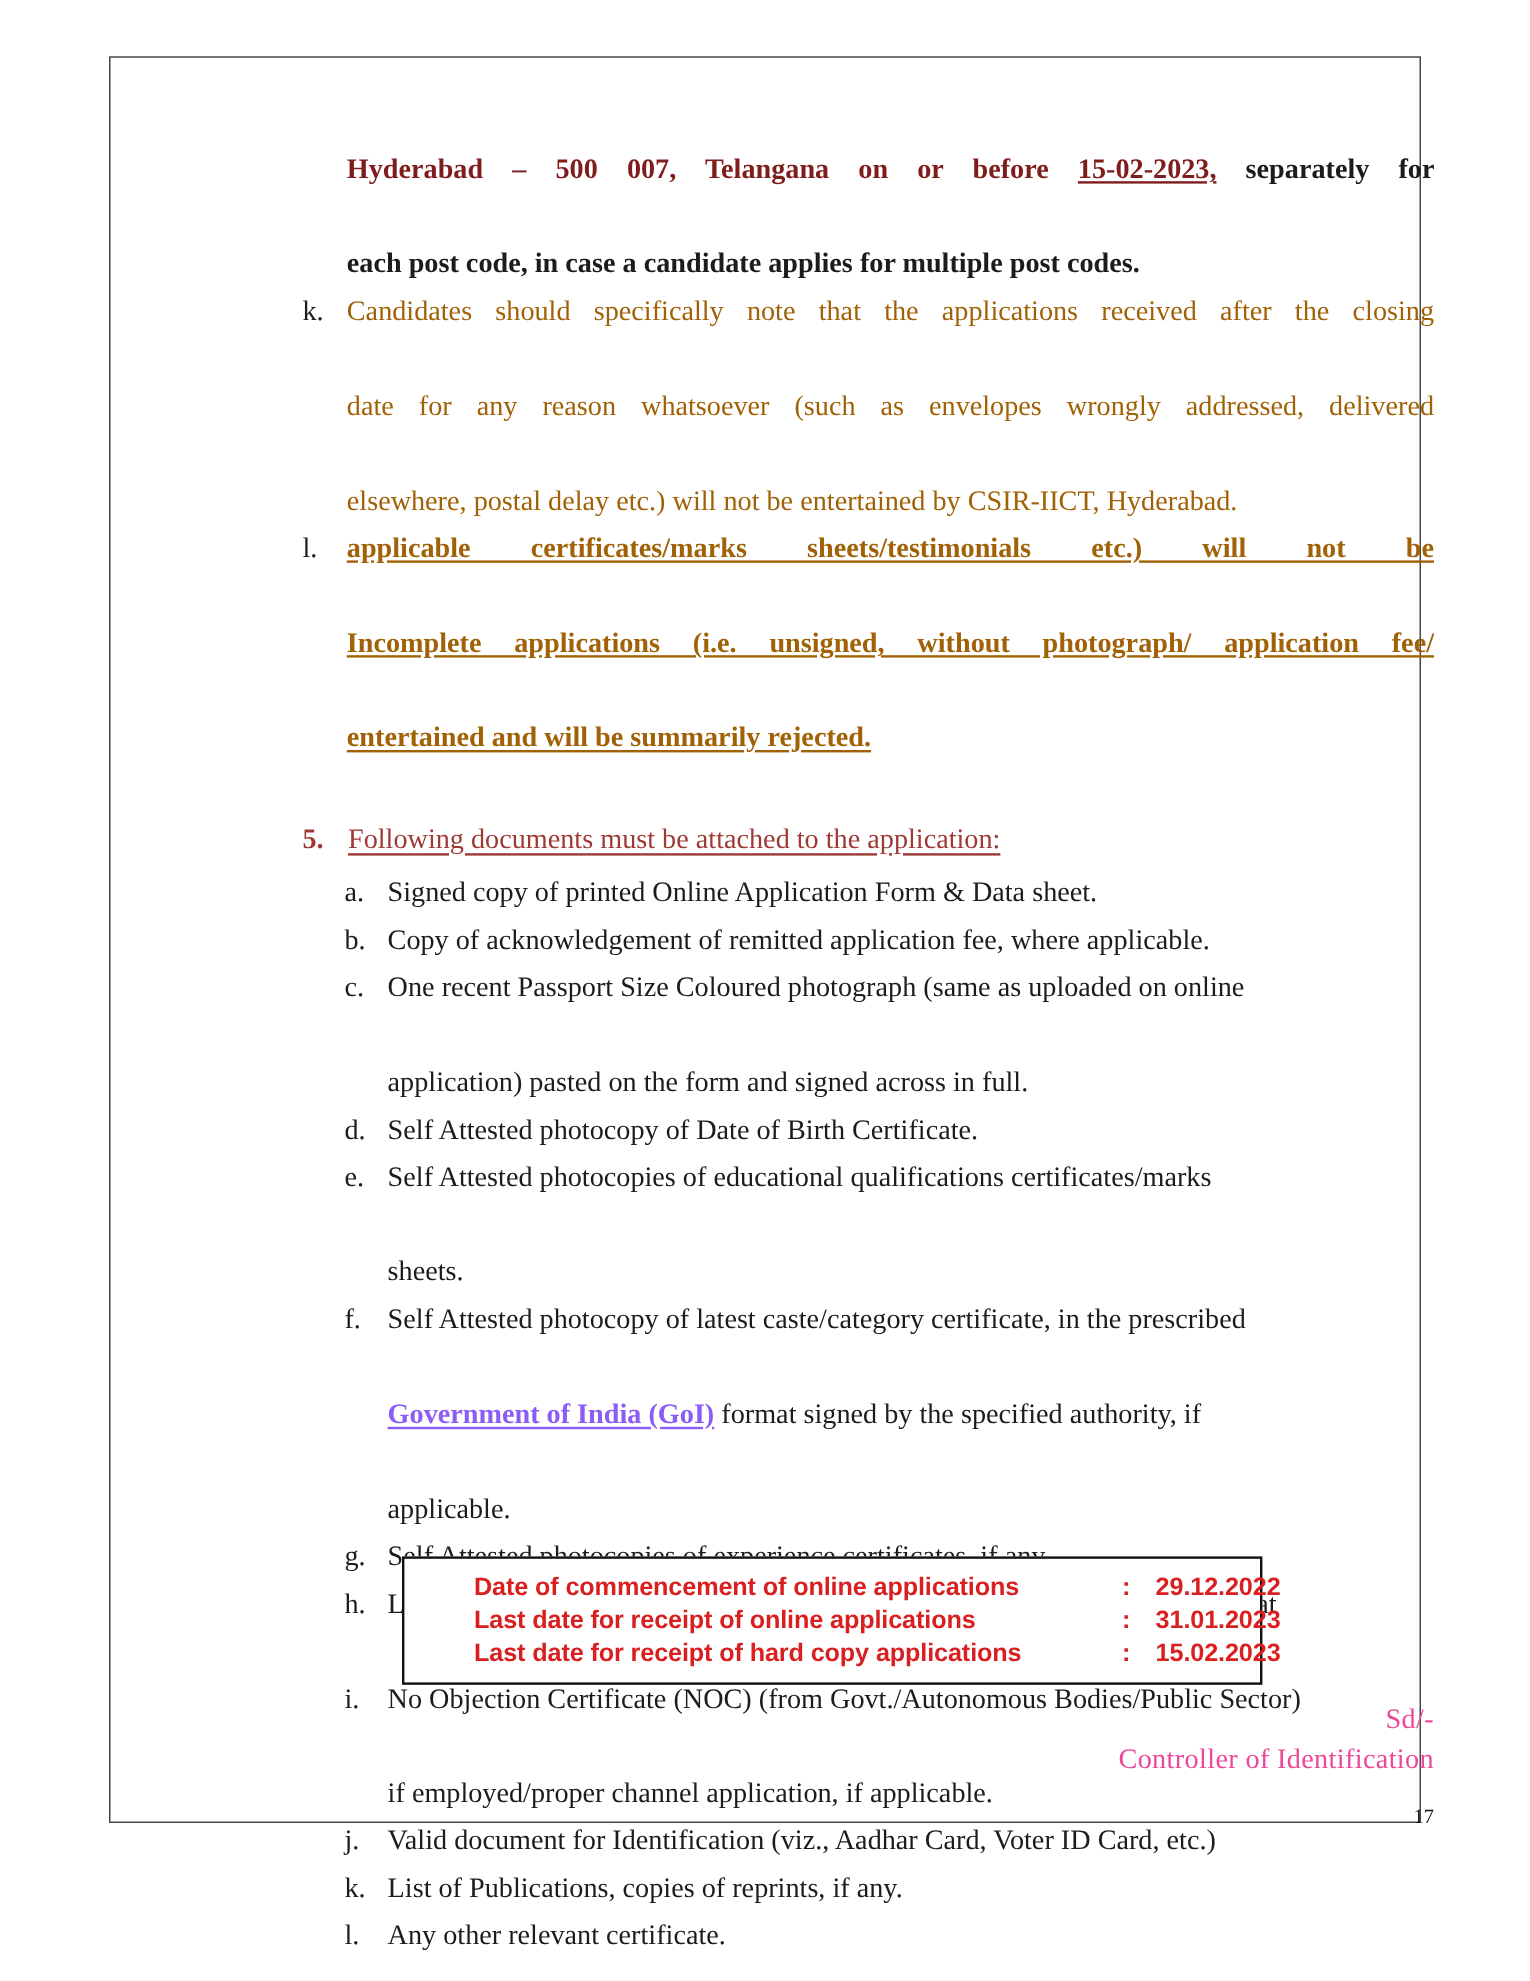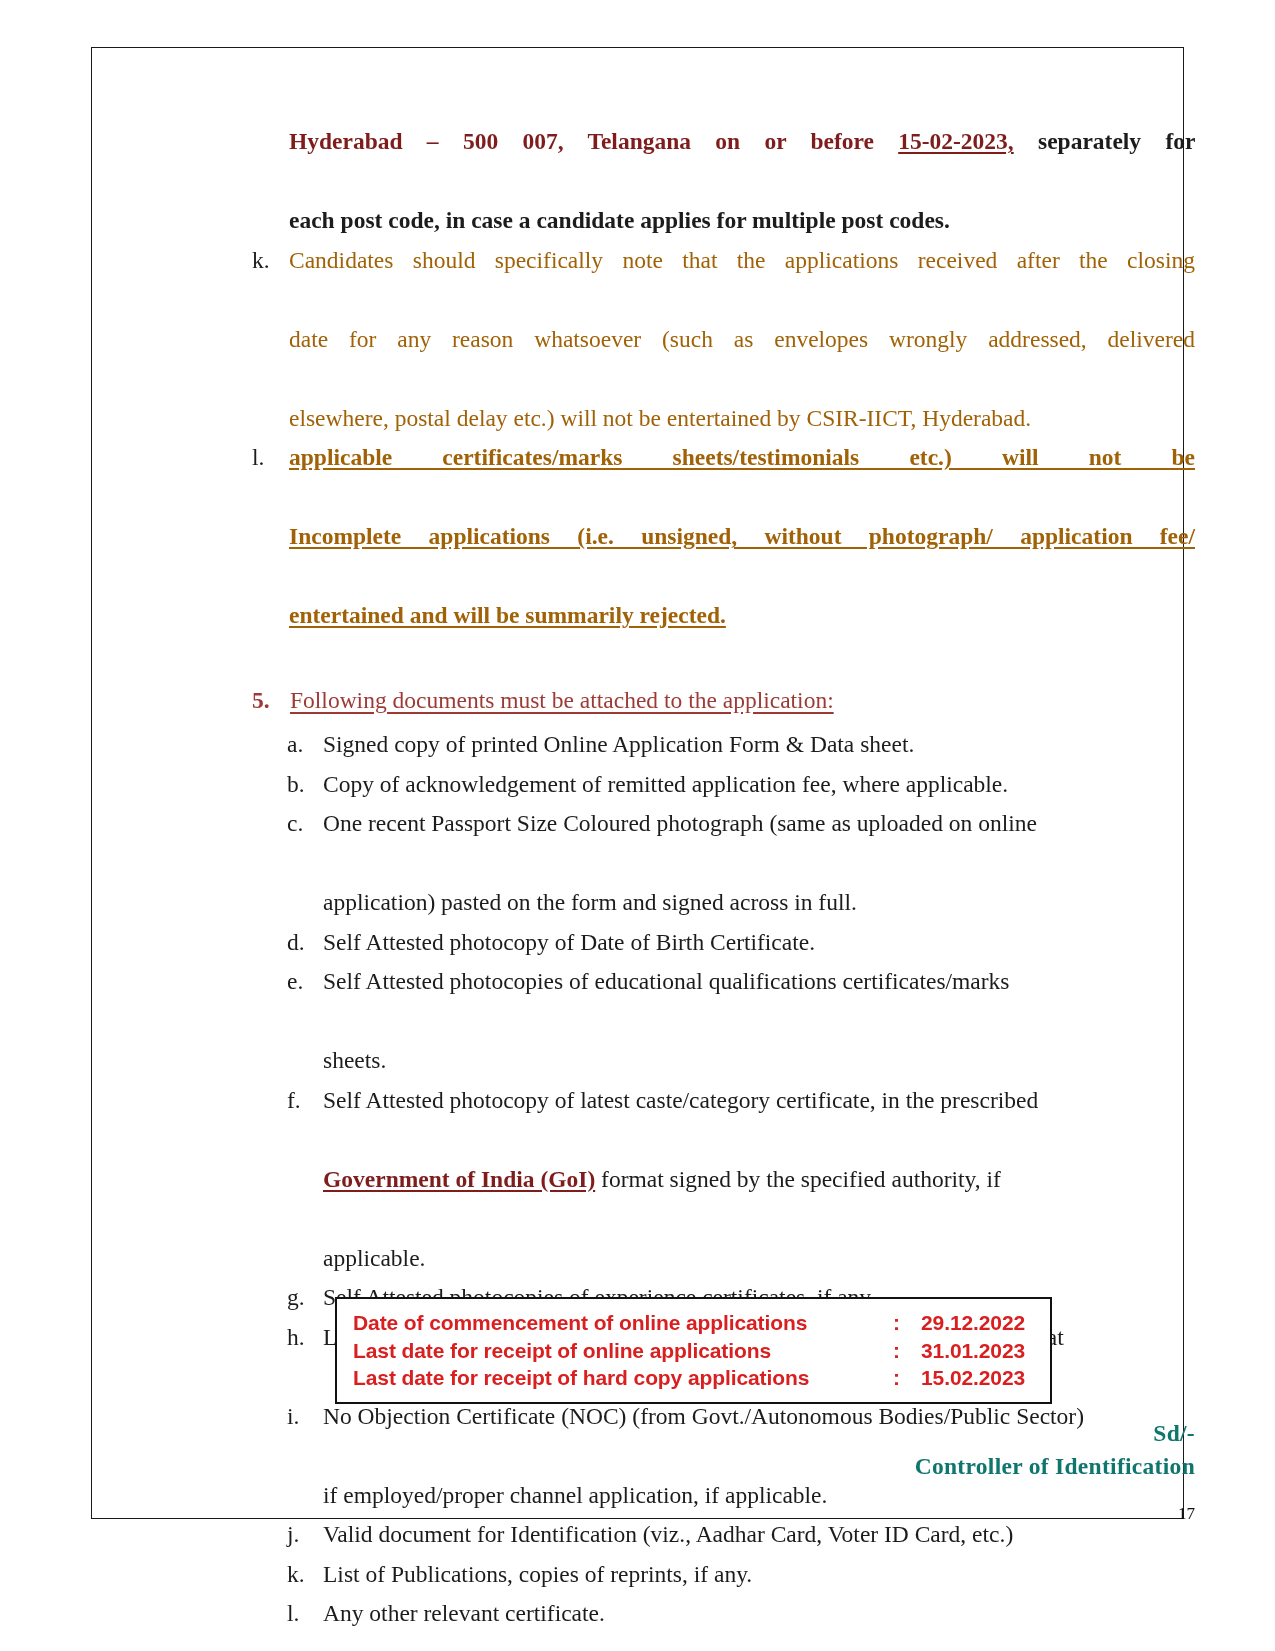--- a/index.html
+++ b/index.html
@@ -140,21 +140,21 @@
   }
   .doc-item .body {
     flex: 1 1 auto;
     font-size: 23.5px;
     line-height: 39.5px;
     color: #1c1c1c;
     text-align: left;
   }
 
   .goi {
-    color: #7f1d1d;
+    color: #8b5cf6;
     font-weight: bold;
     text-decoration: underline;
     text-underline-offset: 3px;
   }
 
   
   .date-box {
     position: absolute;
     left: 143px;
     top: 1175px;
@@ -166,37 +166,38 @@
   }
   .date-row {
     display: flex;
     align-items: baseline;
     font-family: "Liberation Sans", "DejaVu Sans", sans-serif;
     font-weight: bold;
     font-size: 21px;
     line-height: 27.5px;
     color: #d91f1f;
     letter-spacing: -0.1px;
+    margin-left: 42px;
   }
   .date-row .label { width: 540px; flex: 0 0 540px; }
   .date-row .colon { width: 28px; flex: 0 0 28px; }
   .date-row .value { flex: 1 1 auto; }
 
   
   .sign-block {
     position: absolute;
     left: 0;
     top: 1295px;
     width: 1003px;
     text-align: right;
     font-family: "Liberation Serif", "DejaVu Serif", serif;
-    font-weight: bold;
+    font-weight: normal;
     font-size: 23.5px;
     line-height: 33px;
-    color: #0f766e;
+    color: #ec4899;
   }
   .sign-block .sd { display: block; letter-spacing: 0.3px; }
   .sign-block .ctrl { display: block; letter-spacing: 0.3px; }
 
   
   .page-number {
     position: absolute;
     left: 0;
     top: 1382px;
     width: 1003px;

